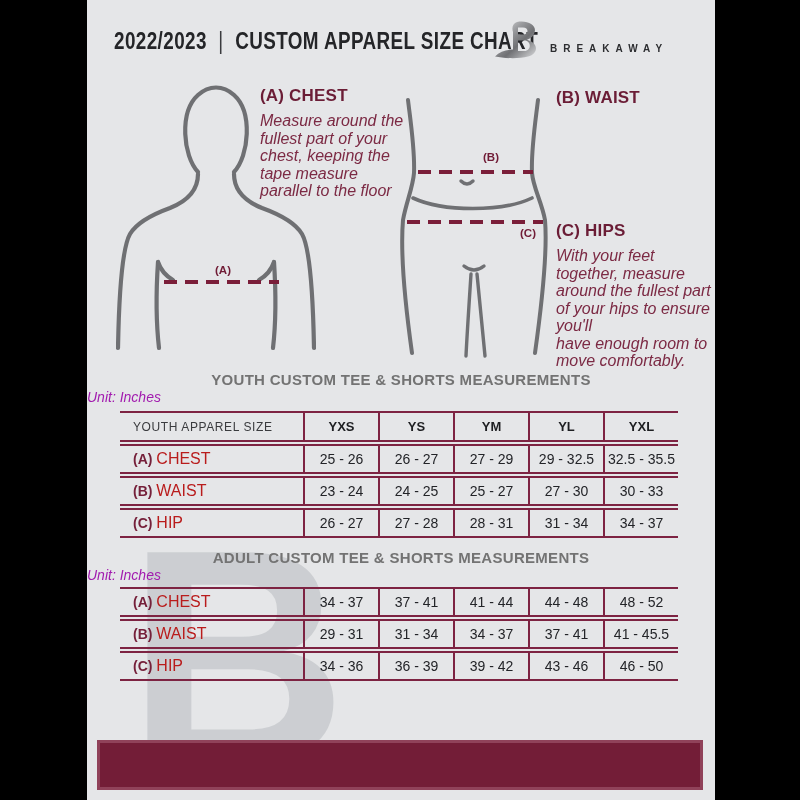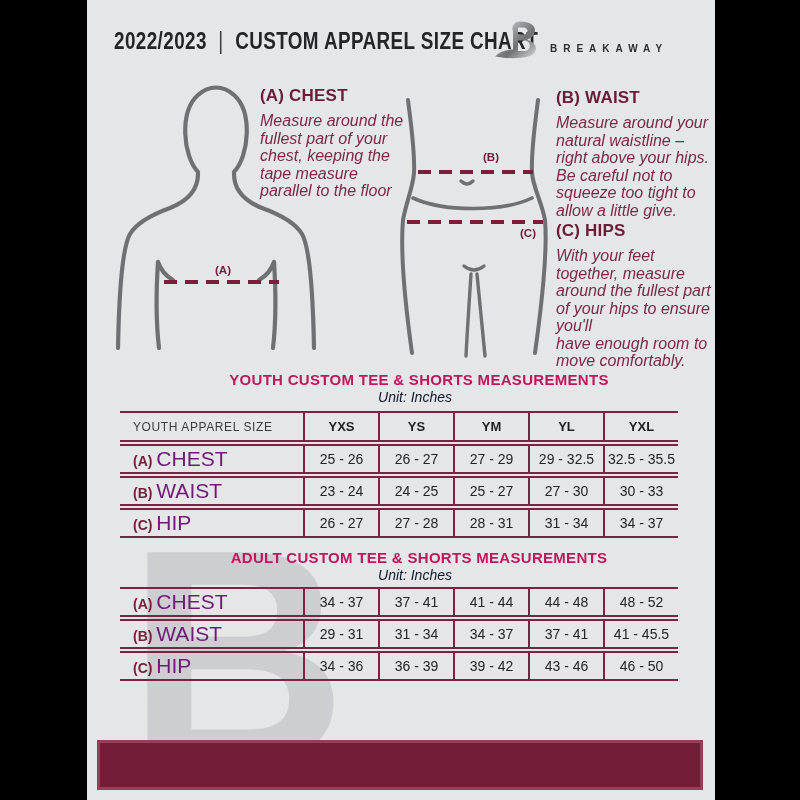--- a/index.html
+++ b/index.html
@@ -41,45 +41,45 @@
     position:absolute;font-style:italic;font-size:16px;line-height:17.5px;color:var(--para);
     white-space:pre-line;
   }
   .marker{
     position:absolute;font-weight:700;font-size:11.5px;color:#701c36;width:30px;text-align:center;
   }
   .figure{position:absolute;}
   
   .sec-title{
     position:absolute;left:0;width:628px;text-align:center;
-    font-weight:700;font-size:15px;color:#be185d;letter-spacing:0.3px;padding-left:18px;
+    font-weight:700;font-size:15px;color:#737373;letter-spacing:0.3px;
   }
   .sec-unit{
-    position:absolute;left:0;width:656px;text-align:center;
-    font-style:italic;font-size:14px;color:#0f172a;
+    position:absolute;left:0;width:656px;
+    font-style:italic;font-size:14px;color:#a21caf;
   }
   
   table.sizes{
     position:absolute;left:33px;width:558px;
     border-collapse:separate;border-spacing:0 2px;table-layout:fixed;
   }
   table.sizes td{
     border-top:2px solid var(--line);border-bottom:2px solid var(--line);
     text-align:center;vertical-align:middle;
     font-size:14px;color:#232428;height:26px;padding:0;
   }
   table.sizes td + td{border-left:2px solid var(--line);}
   table.sizes col.c0{width:183px;}
   table.sizes tr.head td{font-weight:700;font-size:13px;color:#1d1e21;height:27px;}
   table.sizes td.rowhead{text-align:left;padding-left:13px;}
   table.sizes tr.head td.rowhead{
     font-weight:400;font-size:12px;color:#3a3b3e;letter-spacing:0.6px;
   }
   table.sizes td.rowhead .pfx{font-weight:700;color:#75203a;}
-  table.sizes td.rowhead .lbl{font-size:21px;color:#701a75;}
+  table.sizes td.rowhead .lbl{font-size:16px;color:#b91c1c;}
   
   .watermark{
     position:absolute;left:40px;top:538px;
     font-weight:700;font-size:305px;line-height:0.78;
     color:rgba(170,173,179,0.42);z-index:0;
     font-family:"Liberation Sans",sans-serif;
   }
   .footer-bar{
     position:absolute;left:10px;top:740px;width:600px;height:44px;
     background:var(--maroon);border:3px solid #90425a;z-index:3;
@@ -141,21 +141,20 @@
     <line x1="20" y1="77" x2="135" y2="77" stroke="#7a1e39" stroke-width="4" stroke-dasharray="13 8"></line>
     <line x1="9" y1="127" x2="145" y2="127" stroke="#7a1e39" stroke-width="4" stroke-dasharray="13 8"></line>
   </svg>
   <div class="marker" style="left:389px;top:151px">(B)</div>
   <div class="marker" style="left:426px;top:227px">(C)</div>
 
   <div class="ins-head above" style="left:173px;top:86px">(A) CHEST</div>
   <div class="ins-body above" style="left:173px;top:112px;width:152px">Measure around the fullest part of your chest, keeping the tape measure parallel to the floor</div>
 
   <div class="ins-head above" style="left:469px;top:88px">(B) WAIST</div>
-  <div class="ins-body above" style="left:469px;top:114px;width:158px">Measure around your natural waistline – right above your hips. Be careful not to squeeze too tight to allow a little give.</div>
 
   <div class="ins-head above" style="left:469px;top:221px">(C) HIPS</div>
   <div class="ins-body above" style="left:469px;top:247px;width:155px">With your feet together, measure around the fullest part of your hips to ensure you'll
 have enough room to move comfortably.</div>
 
   <div class="sec-title" style="top:371px">YOUTH CUSTOM TEE &amp; SHORTS MEASUREMENTS</div>
   <div class="sec-unit" style="top:389px">Unit: Inches</div>
 
   <table class="sizes" style="top:409px">
     <colgroup>

